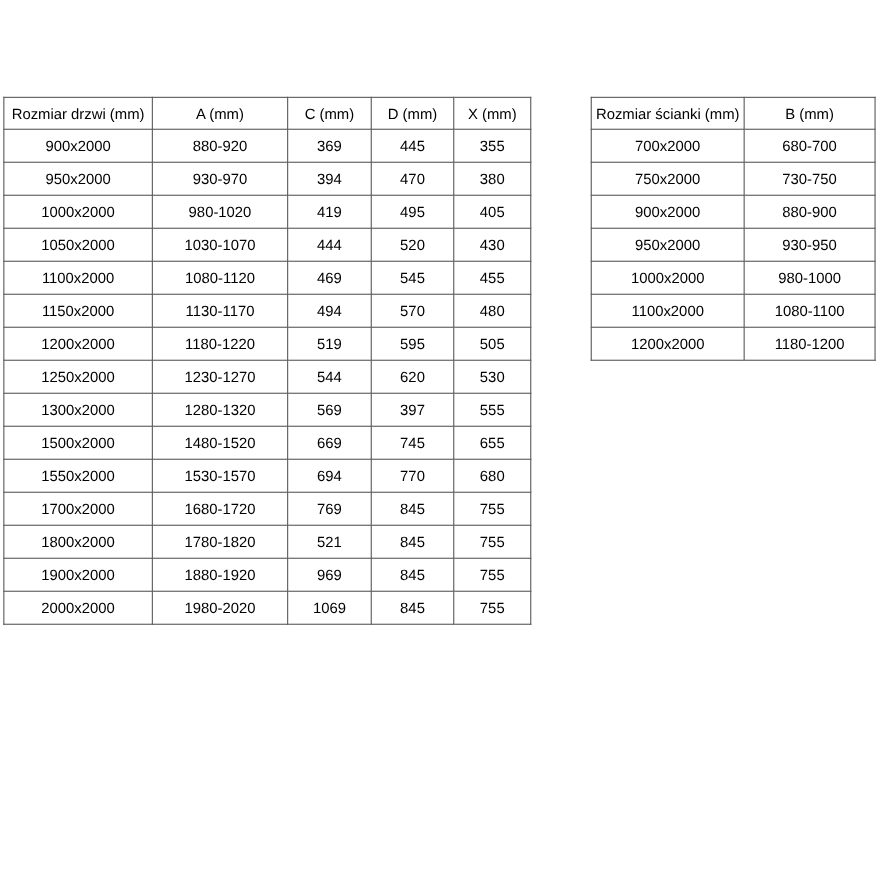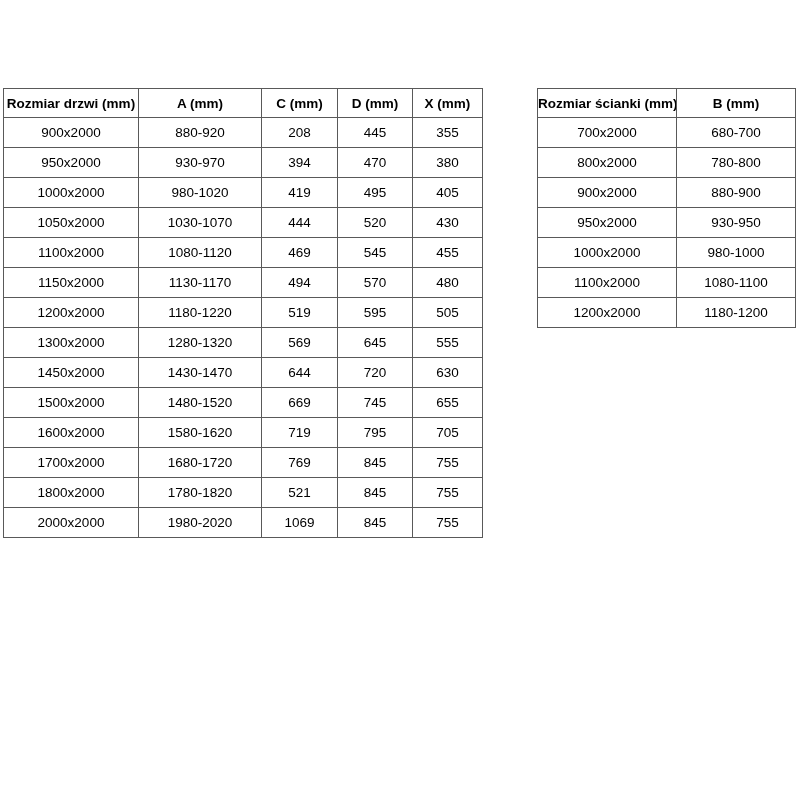--- a/index.html
+++ b/index.html
@@ -22,21 +22,21 @@
   }
   th, td {
     border: 1px solid var(--border);
     text-align: center;
     vertical-align: middle;
     font-size: 13.5px;
     color: var(--text);
     overflow: hidden;
     white-space: nowrap;
   }
-  th { font-weight: bold; height: 29px; margin-left: 29px; }
+  th { font-weight: normal; height: 29px; margin-left: 29px; }
   td { font-weight: normal; height: 30px; }
   .door-table { left: 3px; top: 88px; width: 479px; }
   .wall-table { left: 537px; top: 88px; width: 258px; }
 </style>
 </head>
 <body>
 
 <div class="canvas">
 
   <table class="door-table">
@@ -53,21 +53,21 @@
           <th>A (mm)</th>
           <th>C (mm)</th>
           <th>D (mm)</th>
           <th>X (mm)</th>
         </tr>
       </thead>
       <tbody>
         <tr>
           <td>900x2000</td>
           <td>880-920</td>
-          <td>208</td>
+          <td>369</td>
           <td>445</td>
           <td>355</td>
         </tr>
         <tr>
           <td>950x2000</td>
           <td>930-970</td>
           <td>394</td>
           <td>470</td>
           <td>380</td>
         </tr>
@@ -100,58 +100,65 @@
           <td>480</td>
         </tr>
         <tr>
           <td>1200x2000</td>
           <td>1180-1220</td>
           <td>519</td>
           <td>595</td>
           <td>505</td>
         </tr>
         <tr>
+          <td>1250x2000</td>
+          <td>1230-1270</td>
+          <td>544</td>
+          <td>620</td>
+          <td>530</td>
+        </tr>
+        <tr>
           <td>1300x2000</td>
           <td>1280-1320</td>
           <td>569</td>
-          <td>645</td>
+          <td>397</td>
           <td>555</td>
-        </tr>
-        <tr>
-          <td>1450x2000</td>
-          <td>1430-1470</td>
-          <td>644</td>
-          <td>720</td>
-          <td>630</td>
         </tr>
         <tr>
           <td>1500x2000</td>
           <td>1480-1520</td>
           <td>669</td>
           <td>745</td>
           <td>655</td>
         </tr>
         <tr>
-          <td>1600x2000</td>
-          <td>1580-1620</td>
-          <td>719</td>
-          <td>795</td>
-          <td>705</td>
+          <td>1550x2000</td>
+          <td>1530-1570</td>
+          <td>694</td>
+          <td>770</td>
+          <td>680</td>
         </tr>
         <tr>
           <td>1700x2000</td>
           <td>1680-1720</td>
           <td>769</td>
           <td>845</td>
           <td>755</td>
         </tr>
         <tr>
           <td>1800x2000</td>
           <td>1780-1820</td>
           <td>521</td>
+          <td>845</td>
+          <td>755</td>
+        </tr>
+        <tr>
+          <td>1900x2000</td>
+          <td>1880-1920</td>
+          <td>969</td>
           <td>845</td>
           <td>755</td>
         </tr>
         <tr>
           <td>2000x2000</td>
           <td>1980-2020</td>
           <td>1069</td>
           <td>845</td>
           <td>755</td>
         </tr>
@@ -168,22 +175,22 @@
           <th>Rozmiar ścianki (mm)</th>
           <th>B (mm)</th>
         </tr>
       </thead>
       <tbody>
         <tr>
           <td>700x2000</td>
           <td>680-700</td>
         </tr>
         <tr>
-          <td>800x2000</td>
-          <td>780-800</td>
+          <td>750x2000</td>
+          <td>730-750</td>
         </tr>
         <tr>
           <td>900x2000</td>
           <td>880-900</td>
         </tr>
         <tr>
           <td>950x2000</td>
           <td>930-950</td>
         </tr>
         <tr>

